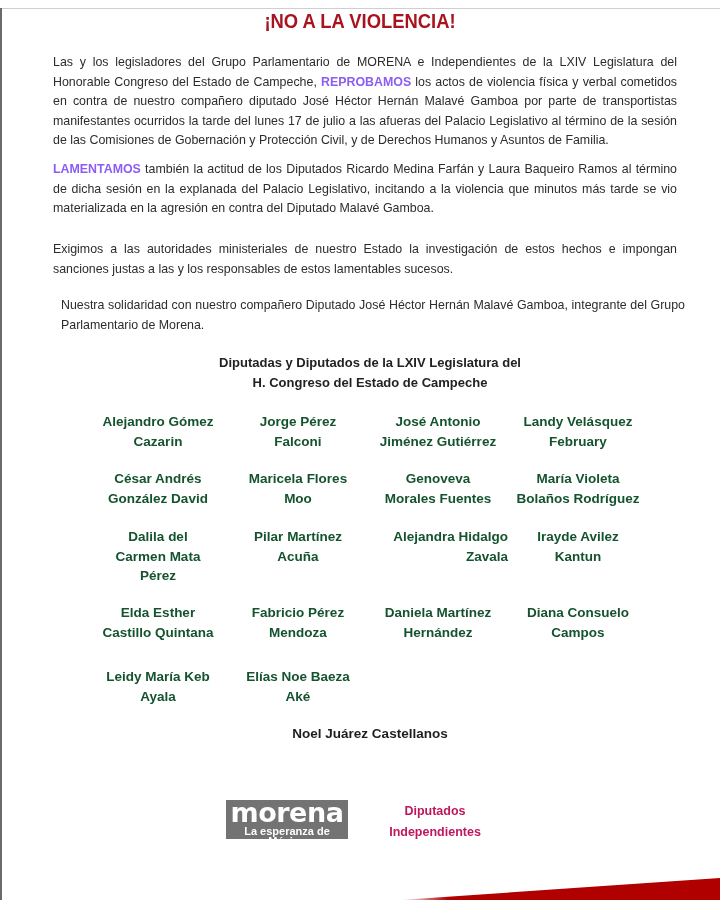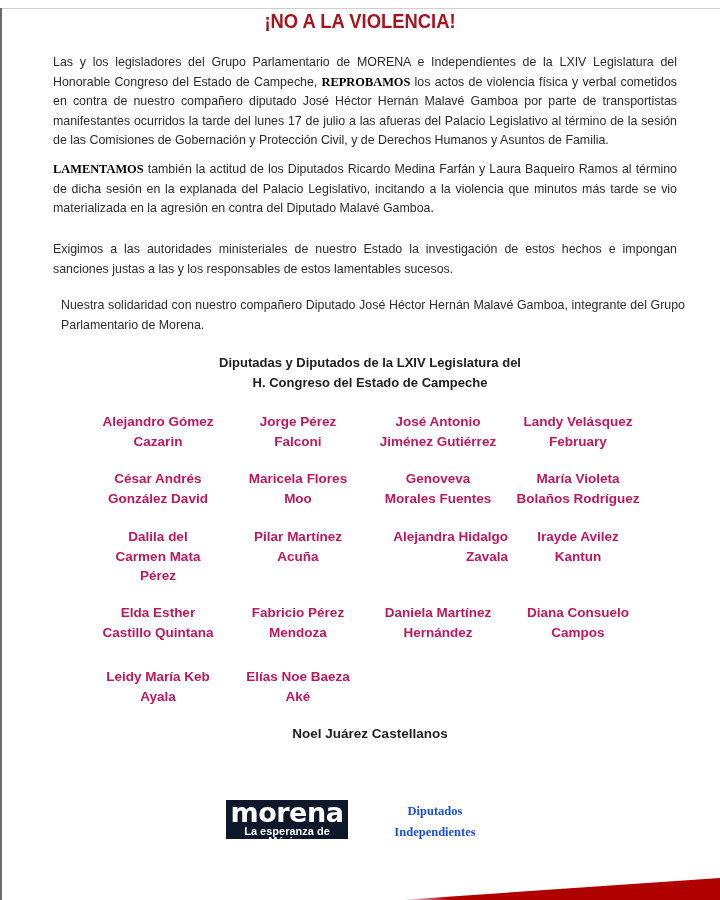--- a/index.html
+++ b/index.html
@@ -14,51 +14,51 @@
     .title {
       position: absolute; left: 0; width: 720px; top: 10px; text-align: center;
       font-weight: bold; font-size: 20px; color: #a8141e; letter-spacing: 0;
       transform: scaleX(0.92);
     }
     .para {
       position: absolute; left: 53px; width: 624px;
       font-size: 12.4px; line-height: 19.5px; color: #2c2c2c;
       text-align: justify;
     }
-    .para .hl { color: #000000; font-weight: bold; font-family: Liberation Serif, serif; }
+    .para .hl { color: #8b5cf6; font-weight: bold; }
     #p1 { top: 53px; }
     #p2 { top: 160px; }
     #p3 { top: 240px; }
     #p4 { top: 296px; margin-left: 8px; }
     .sig-heading {
       position: absolute; left: 0; width: 740px; top: 353px; text-align: center;
       font-weight: bold; font-size: 13px; line-height: 20px; color: #222;
     }
     .grid {
       position: absolute; left: 88px; top: 412px; width: 560px;
       display: grid; grid-template-columns: repeat(4, 140px);
       row-gap: 0;
     }
     .name {
       text-align: center; font-weight: bold; font-size: 13.5px; line-height: 19.5px;
-      color: #be185d; white-space: pre-line;
+      color: #14532d; white-space: pre-line;
     }
     .lastname {
       position: absolute; left: 0; width: 740px; top: 726px; text-align: center;
       font-weight: bold; font-size: 13.5px; color: #1e1e1e;
     }
     .logo {
       position: absolute; left: 226px; top: 800px; width: 122px; height: 39px;
-      background: #0f172a; color: #fff; text-align: center;
+      background: #737373; color: #fff; text-align: center;
     }
     .logo .brand { font-weight: bold; font-size: 27px; line-height: 27px; letter-spacing: -0.5px; margin-top: -1px; font-family: "DejaVu Sans", sans-serif; }
     .logo .tag { font-size: 11px; line-height: 10px; font-weight: bold; }
     .indep {
       position: absolute; left: 380px; top: 801px; width: 110px; text-align: center;
-      font-weight: bold; font-size: 12.5px; line-height: 21px; color: #1d4ed8; font-family: Liberation Serif, serif;
+      font-weight: bold; font-size: 12.5px; line-height: 21px; color: #be185d;
     }
     .swoosh { position: absolute; left: 0; top: 860px; width: 720px; height: 40px; }
   </style>
 </head>
 <body>
 
 <div class="frame-top"></div>
 <div class="frame-left"></div>
 
 <div class="title">¡NO A LA VIOLENCIA!</div>

